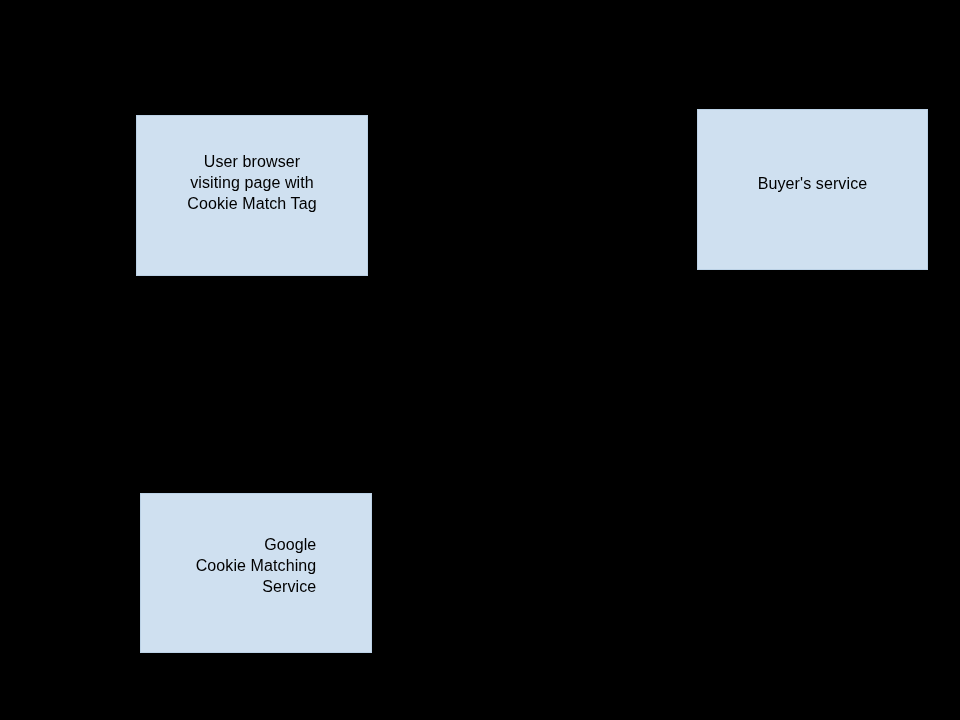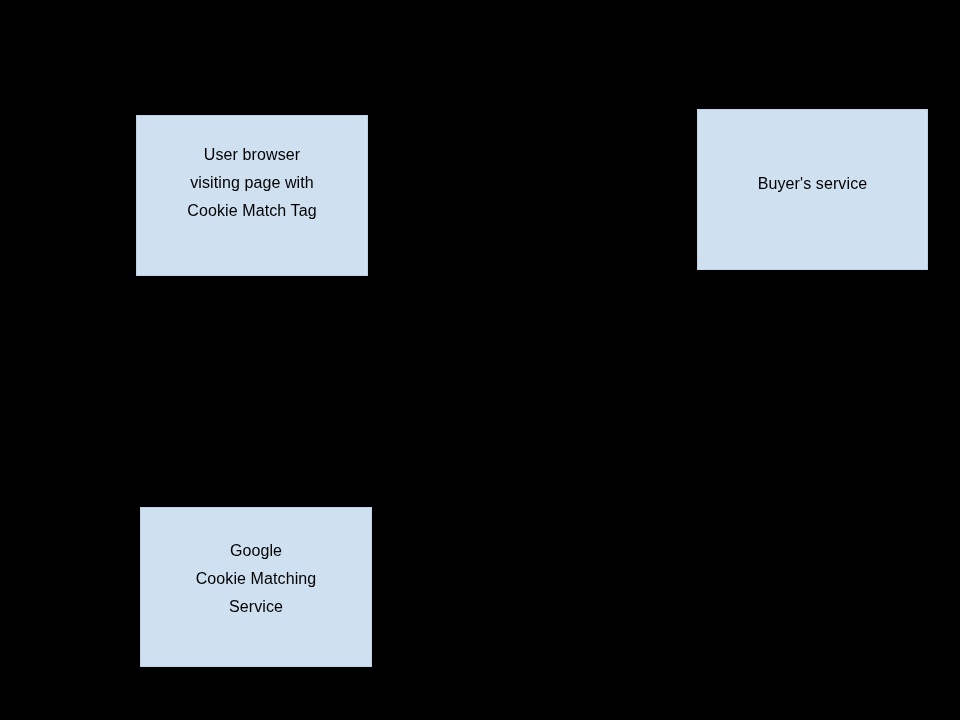--- a/index.html
+++ b/index.html
@@ -25,21 +25,21 @@
     border: 1px solid #bcd2e6;
     display: flex;
     align-items: center;
     justify-content: center;
     text-align: center;
   }
   .node-label {
     color: #000000;
     font-family: "Liberation Sans", sans-serif;
     font-size: 16px;
-    line-height: 28px;
+    line-height: 21px;
     white-space: pre-line;
     letter-spacing: 0.1px;
   }
 
   
   #node-user-browser {
     left: 136px;
     top: 115px;
     width: 232px;
     height: 161px;
@@ -53,23 +53,24 @@
     top: 109px;
     width: 231px;
     height: 161px;
   }
   #node-buyers-service .node-label {
     transform: translateY(-6px);
   }
 
   #node-google-cookie-matching {
     left: 140px;
-    top: 507px;
+    top: 493px;
     width: 232px;
     height: 160px;
+    text-align: right;
   }
   #node-google-cookie-matching .node-label {
     transform: translateY(-8px);
   }
 
   
   .edge {
     position: absolute;
     background: #000000;
     pointer-events: none;

